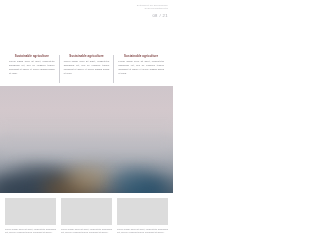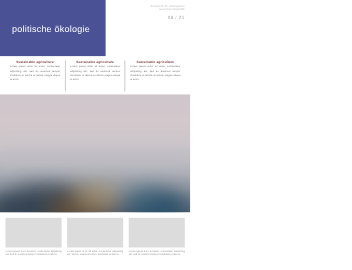--- a/index.html
+++ b/index.html
@@ -95,23 +95,20 @@
     display:block;margin-top:2.5px;
     font-size:2.15px;color:#8d8d93;line-height:1.6;
     text-align:justify;letter-spacing:.04px;
   }
 </style>
 </head>
 <body>
 
 <div class="page">
 
-  <div class="masthead">
-    <span class="masthead-title">politische ökologie</span>
-  </div>
 
   <div class="meta">
     <span class="meta-line">Zeitschrift für ökologische</span>
     <span class="meta-line">Gesellschaftspolitik</span>
     <span class="meta-issue">08 / 21</span>
   </div>
 
   <div class="cols">
     <div class="col">
       <span class="col-head">Sustainable agriculture</span>

